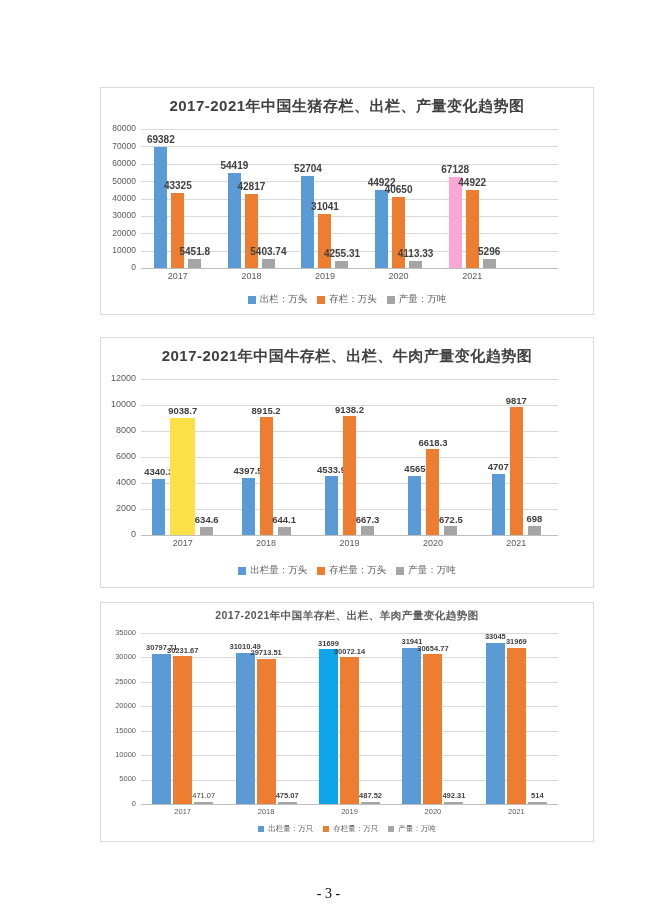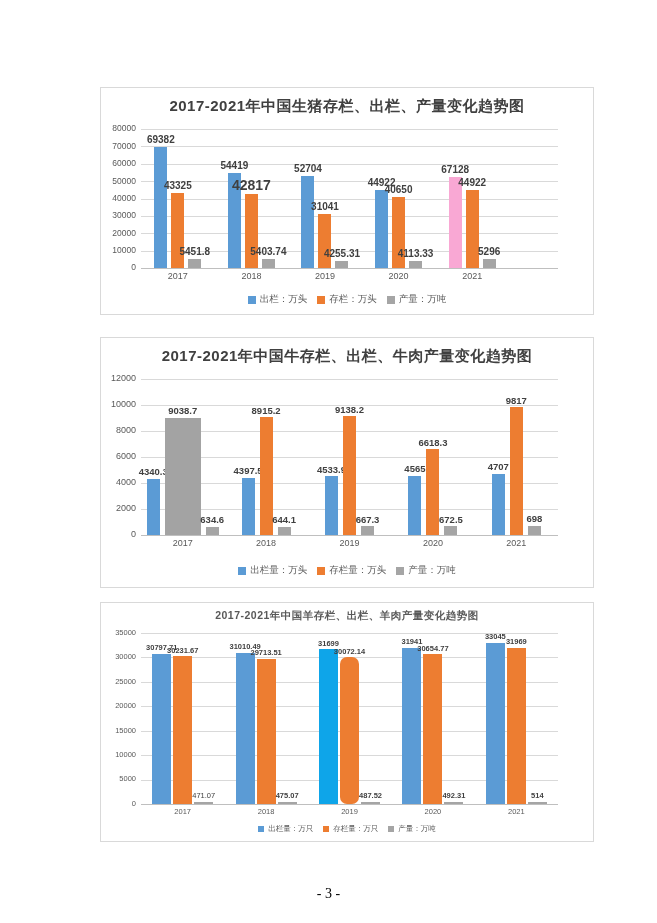--- a/index.html
+++ b/index.html
@@ -64,21 +64,21 @@
           </div>
           <div class="bar" style="position: relative; width: 13px; height: 9.5px; background: rgb(165, 165, 165);">
             <span class="bar-label" style="position: absolute; bottom: calc(100% + 2px); left: 50%; transform: translateX(-50%); white-space: nowrap; font-size: 10px; font-weight: 600; color: rgb(64, 64, 64);">5451.8</span>
           </div>
         </div>
         <div style="flex: 1 1 0%; display: flex; justify-content: center; align-items: flex-end; gap: 4px; height: 100%;">
           <div class="bar" style="position: relative; width: 13px; height: 94.6px; background: rgb(91, 155, 213);">
             <span class="bar-label" style="position: absolute; bottom: calc(100% + 2px); left: 50%; transform: translateX(-50%); white-space: nowrap; font-size: 10px; font-weight: 600; color: rgb(64, 64, 64);">54419</span>
           </div>
           <div class="bar" style="position: relative; width: 13px; height: 74.4px; background: rgb(237, 125, 49);">
-            <span class="bar-label" style="position: absolute; bottom: calc(100% + 2px); left: 50%; transform: translateX(-50%); white-space: nowrap; font-size: 14px; font-weight: 600; color: rgb(64, 64, 64); margin-top: 36px;">42817</span>
+            <span class="bar-label" style="position: absolute; bottom: calc(100% + 2px); left: 50%; transform: translateX(-50%); white-space: nowrap; font-size: 10px; font-weight: 600; color: rgb(64, 64, 64); margin-top: 36px;">42817</span>
           </div>
           <div class="bar" style="position: relative; width: 13px; height: 9.4px; background: rgb(165, 165, 165);">
             <span class="bar-label" style="position: absolute; bottom: calc(100% + 2px); left: 50%; transform: translateX(-50%); white-space: nowrap; font-size: 10px; font-weight: 600; color: rgb(64, 64, 64);">5403.74</span>
           </div>
         </div>
         <div style="flex: 1 1 0%; display: flex; justify-content: center; align-items: flex-end; gap: 4px; height: 100%;">
           <div class="bar" style="position: relative; width: 13px; height: 91.6px; background: rgb(91, 155, 213);">
             <span class="bar-label" style="position: absolute; bottom: calc(100% + 2px); left: 50%; transform: translateX(-50%); white-space: nowrap; font-size: 10px; font-weight: 600; color: rgb(64, 64, 64);">52704</span>
           </div>
           <div class="bar" style="position: relative; width: 13px; height: 53.9px; background: rgb(237, 125, 49);">
@@ -148,21 +148,21 @@
       <div class="y-tick" style="position: absolute; left: 0px; width: 35px; top: 88px; text-align: right; font-size: 9px; color: rgb(89, 89, 89);">8000</div>
       <div style="position: absolute; left: 40px; width: 417px; top: 67px; height: 1px; background: rgb(217, 217, 217);"></div>
       <div class="y-tick" style="position: absolute; left: 0px; width: 35px; top: 62px; text-align: right; font-size: 9px; color: rgb(89, 89, 89);">10000</div>
       <div style="position: absolute; left: 40px; width: 417px; top: 41px; height: 1px; background: rgb(217, 217, 217);"></div>
       <div class="y-tick" style="position: absolute; left: 0px; width: 35px; top: 36px; text-align: right; font-size: 9px; color: rgb(89, 89, 89);">12000</div>
       <div style="position: absolute; left: 40px; top: 41px; width: 417px; height: 156px; display: flex; align-items: flex-end;">
         <div style="flex: 1 1 0%; display: flex; justify-content: center; align-items: flex-end; gap: 5px; height: 100%;">
           <div class="bar" style="position: relative; width: 13px; height: 56.4px; background: rgb(91, 155, 213);">
             <span class="bar-label" style="position: absolute; bottom: calc(100% + 2px); left: 50%; transform: translateX(-50%); white-space: nowrap; font-size: 9.5px; font-weight: 600; color: rgb(64, 64, 64);">4340.3</span>
           </div>
-          <div class="bar" style="position: relative; width: 36px; height: 117.5px; background: #a3a3a3;">
+          <div class="bar" style="position: relative; width: 25px; height: 117.5px; background: #fde047;">
             <span class="bar-label" style="position: absolute; bottom: calc(100% + 2px); left: 50%; transform: translateX(-50%); white-space: nowrap; font-size: 9.5px; font-weight: 600; color: rgb(64, 64, 64);">9038.7</span>
           </div>
           <div class="bar" style="position: relative; width: 13px; height: 8.2px; background: rgb(165, 165, 165);">
             <span class="bar-label" style="position: absolute; bottom: calc(100% + 2px); left: 50%; transform: translateX(-50%); white-space: nowrap; font-size: 9.5px; font-weight: 600; color: rgb(64, 64, 64);">634.6</span>
           </div>
         </div>
         <div style="flex: 1 1 0%; display: flex; justify-content: center; align-items: flex-end; gap: 5px; height: 100%;">
           <div class="bar" style="position: relative; width: 13px; height: 57.2px; background: rgb(91, 155, 213);">
             <span class="bar-label" style="position: absolute; bottom: calc(100% + 2px); left: 50%; transform: translateX(-50%); white-space: nowrap; font-size: 9.5px; font-weight: 600; color: rgb(64, 64, 64);">4397.5</span>
           </div>
@@ -268,21 +268,21 @@
             <span class="bar-label" style="position: absolute; bottom: calc(100% + 2px); left: 50%; transform: translateX(-50%); white-space: nowrap; font-size: 7.5px; font-weight: 600; color: rgb(64, 64, 64);">29713.51</span>
           </div>
           <div class="bar" style="position: relative; width: 19px; height: 2.3px; background: rgb(165, 165, 165);">
             <span class="bar-label" style="position: absolute; bottom: calc(100% + 2px); left: 50%; transform: translateX(-50%); white-space: nowrap; font-size: 7.5px; font-weight: 600; color: rgb(64, 64, 64);">475.07</span>
           </div>
         </div>
         <div style="flex: 1 1 0%; display: flex; justify-content: center; align-items: flex-end; gap: 2px; height: 100%;">
           <div class="bar" style="position: relative; width: 19px; height: 154.9px; background: #0ea5e9;">
             <span class="bar-label" style="position: absolute; bottom: calc(100% + 2px); left: 50%; transform: translateX(-50%); white-space: nowrap; font-size: 7.5px; font-weight: 600; color: rgb(64, 64, 64);">31699</span>
           </div>
-          <div class="bar" style="position: relative; width: 19px; height: 146.9px; background: rgb(237, 125, 49); border-radius: 7px;">
+          <div class="bar" style="position: relative; width: 19px; height: 146.9px; background: rgb(237, 125, 49);">
             <span class="bar-label" style="position: absolute; bottom: calc(100% + 2px); left: 50%; transform: translateX(-50%); white-space: nowrap; font-size: 7.5px; font-weight: 600; color: rgb(64, 64, 64);">30072.14</span>
           </div>
           <div class="bar" style="position: relative; width: 19px; height: 2.4px; background: rgb(165, 165, 165);">
             <span class="bar-label" style="position: absolute; bottom: calc(100% + 2px); left: 50%; transform: translateX(-50%); white-space: nowrap; font-size: 7.5px; font-weight: 600; color: rgb(64, 64, 64);">487.52</span>
           </div>
         </div>
         <div style="flex: 1 1 0%; display: flex; justify-content: center; align-items: flex-end; gap: 2px; height: 100%;">
           <div class="bar" style="position: relative; width: 19px; height: 156.1px; background: rgb(91, 155, 213);">
             <span class="bar-label" style="position: absolute; bottom: calc(100% + 2px); left: 50%; transform: translateX(-50%); white-space: nowrap; font-size: 7.5px; font-weight: 600; color: rgb(64, 64, 64);">31941</span>
           </div>

